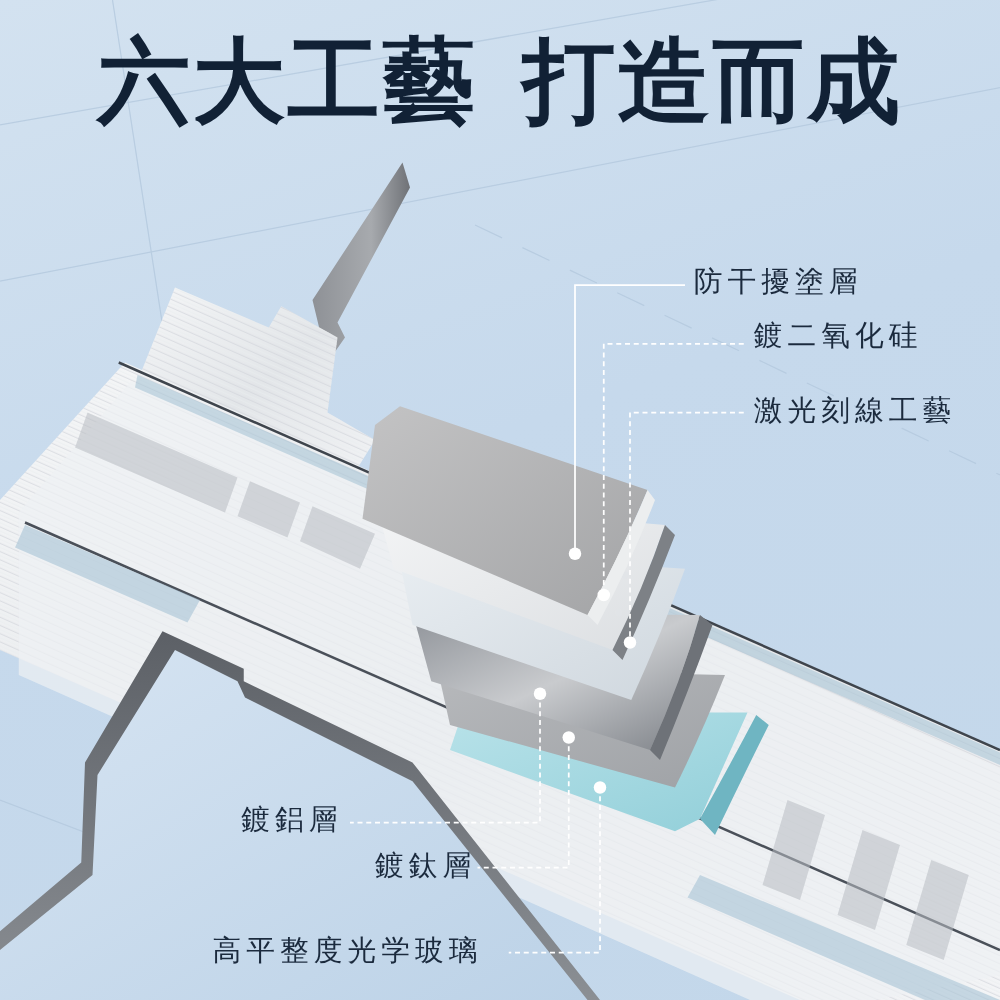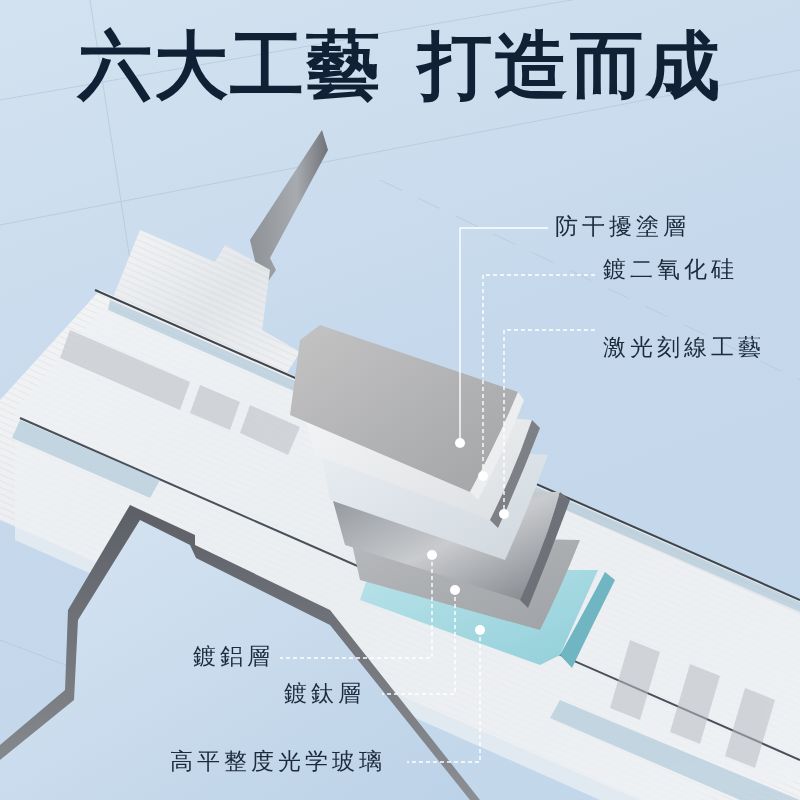--- a/index.html
+++ b/index.html
@@ -155,19 +155,19 @@
       <circle cx="480" cy="630" r="5"></circle>
     </g>
   </svg>
 
   <div class="headline">
     <span>六大工藝</span><span class="gap"></span><span>打造而成</span>
   </div>
 
   <div class="label" style="left:555px; top:215px;">防干擾塗層</div>
   <div class="label" style="left:603px; top:258px;">鍍二氧化硅</div>
-  <div class="label" style="left:603px; top:318px;margin-top:18px;">激光刻線工藝</div>
+  <div class="label" style="left:603px; top:318px;">激光刻線工藝</div>
 
   <div class="label" style="left:193px; top:645px;">鍍鋁層</div>
-  <div class="label" style="left:284px; top:682px;">鍍鈦層</div>
+  <div class="label" style="left:300px; top:682px;">鍍鈦層</div>
   <div class="label" style="left:170px; top:750px;text-align:right;">高平整度光学玻璃</div>
 
 </div>
 
 </body></html>

